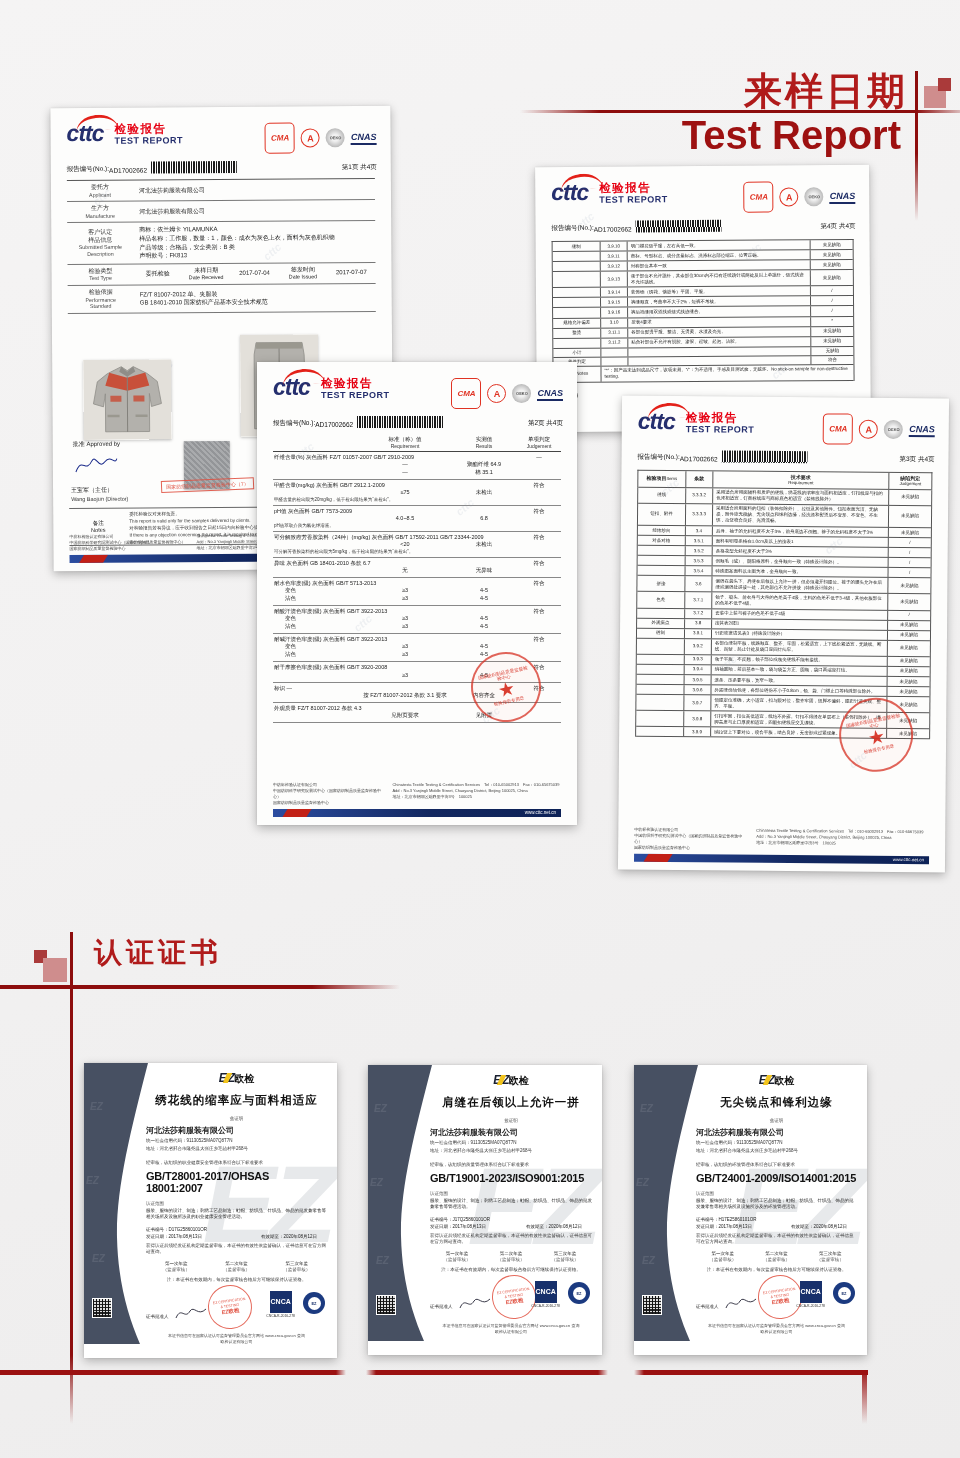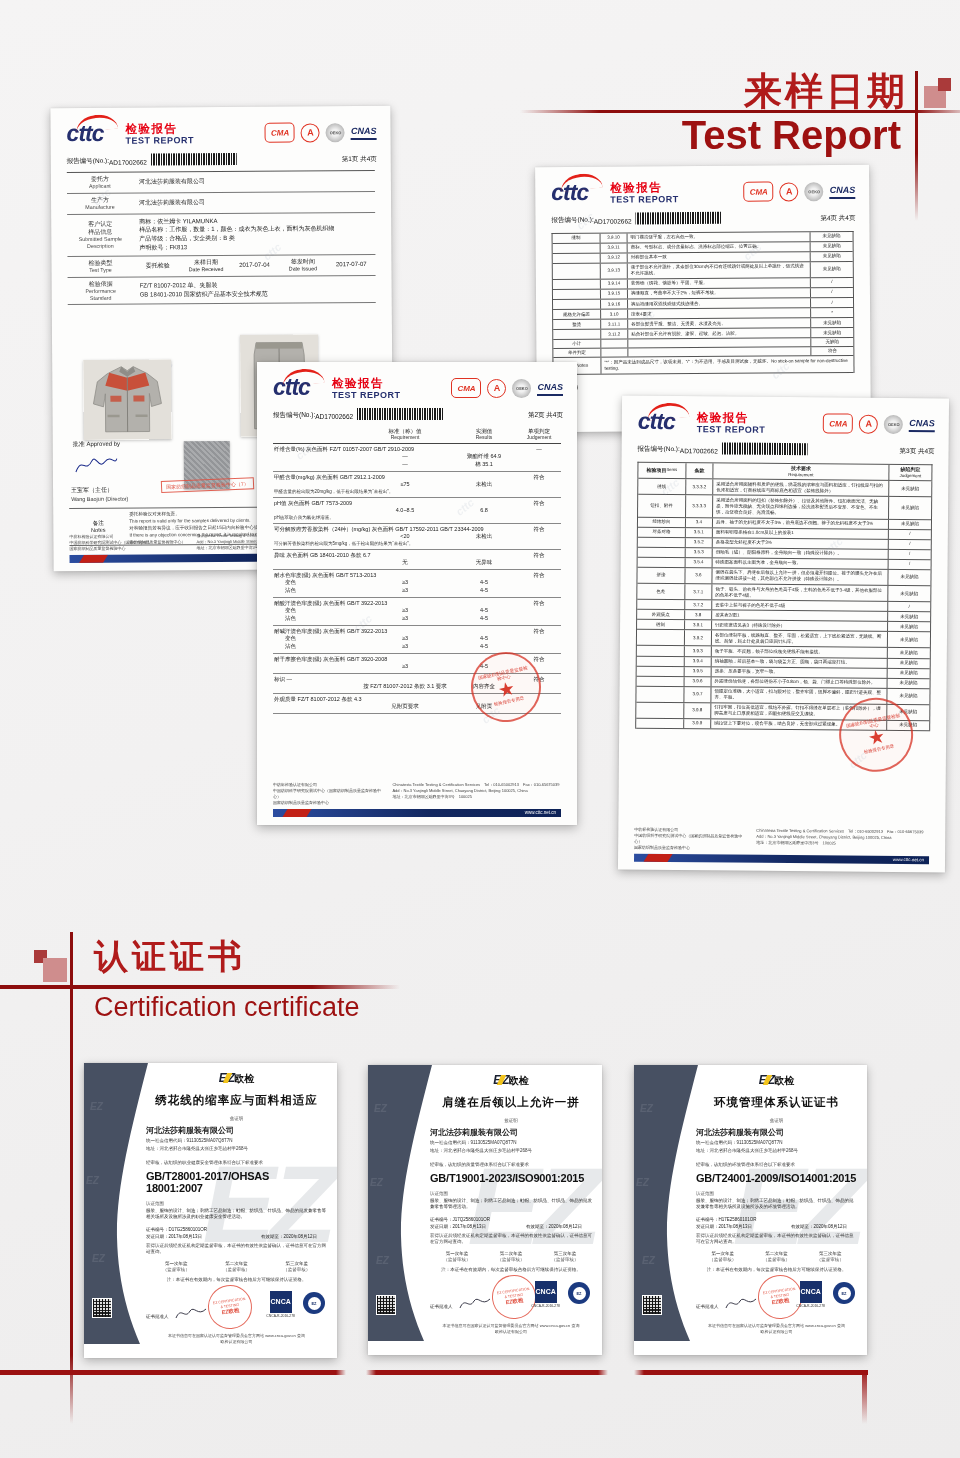--- a/index.html
+++ b/index.html
@@ -12,21 +12,21 @@
   .tr-cn{position:absolute;top:66px;right:52px;font-size:38px;font-weight:600;color:#b01b1b;letter-spacing:3px;}
   .tr-en{position:absolute;top:113px;right:59px;font-size:40px;font-weight:600;color:#9d1111;}
   .hline-top{position:absolute;top:110px;left:520px;width:440px;height:3px;
       background:linear-gradient(90deg,rgba(141,13,13,0) 0%,#8d0d0d 18%,#8d0d0d 90%,rgba(141,13,13,.25) 100%);}
   .vline-top{position:absolute;top:71px;left:915px;width:3px;height:150px;
       background:linear-gradient(180deg,#8d0d0d 0%,#8d0d0d 55%,rgba(141,13,13,0) 100%);}
   .sq{position:absolute;}
   .sq-tr-light{left:924px;top:86px;width:22px;height:22px;background:#cf8d8d;}
   .sq-tr-dark{left:938px;top:78px;width:13px;height:13px;background:#aa3a3a;}
 
-  .cert-cn{position:absolute;top:934px;left:94px;font-size:34px;font-weight:600;color:#b01b1b;letter-spacing:4px;}
+  .cert-cn{position:absolute;top:934px;left:94px;font-size:28px;font-weight:600;color:#b01b1b;letter-spacing:4px;}
   .cert-en{position:absolute;top:992px;left:94px;font-size:27px;font-weight:500;color:#9d1111;}
   .vline-cert{position:absolute;top:932px;left:70px;width:3px;height:492px;
       background:linear-gradient(180deg,#8d0d0d 0%,#8d0d0d 86%,rgba(141,13,13,0) 100%);}
   .hline-cert{position:absolute;top:985px;left:0;width:400px;height:3.5px;
       background:linear-gradient(90deg,#8d0d0d 0%,#8d0d0d 78%,rgba(141,13,13,0) 100%);}
   .sq-ct-dark{left:34px;top:950px;width:13px;height:13px;background:#aa3a3a;}
   .sq-ct-light{left:43px;top:958px;width:24px;height:24px;background:#cf8d8d;}
 
   .hline-bottom{position:absolute;top:1370px;left:0;width:868px;height:4.5px;z-index:5;
       background:linear-gradient(90deg,#9b1111 0px,#9b1111 336px,rgba(155,17,17,0) 346px,rgba(155,17,17,0) 366px,
@@ -42,26 +42,26 @@
   .doc4{left:620px;top:397px;width:327px;height:474px;transform:rotate(0.5deg);z-index:2;}
 
   .wm i{position:absolute;font-style:italic;font-weight:700;font-size:11px;color:rgba(140,152,175,.13);transform:rotate(-40deg);}
   .wm i:nth-child(1){left:12%;top:18%;} .wm i:nth-child(2){left:62%;top:30%;}
   .wm i:nth-child(3){left:30%;top:55%;} .wm i:nth-child(4){left:70%;top:75%;}
 
   .dh{display:flex;align-items:flex-start;padding:14px 14px 0 16px;}
   .cttc{font-style:italic;font-weight:800;font-size:23px;line-height:1;color:#252f6e;letter-spacing:-1px;position:relative;}
   .cttc::after{content:"";position:absolute;left:9px;top:-7px;width:42px;height:13px;
       border-top:3.5px solid #e32119;border-radius:50% 50% 0 0/100% 100% 0 0;transform:rotate(-6deg);}
-  .dh-tt{margin-left:22px;padding-top:1px;line-height:1.15;}
+  .dh-tt{margin-left:11px;padding-top:1px;line-height:1.15;}
   .dh-cn{color:#e60012;font-weight:700;font-size:11.5px;letter-spacing:1.5px;}
   .dh-en{color:#252f6e;font-weight:700;font-size:9px;letter-spacing:.5px;}
   .badges{margin-left:auto;display:flex;gap:6px;align-items:center;padding-top:2px;}
   .bd{display:flex;align-items:center;justify-content:center;font-weight:700;}
-  .bd-cma{color:#e03323;border:1.5px solid #e03323;border-radius:5px;width:30px;height:20px;font-size:8px;font-style:italic;}
+  .bd-cma{color:#e03323;border:1.5px solid #e03323;border-radius:5px;width:30px;height:31px;font-size:8px;font-style:italic;}
   .bd-al{color:#e03323;border:1.5px solid #e03323;border-radius:50%;width:19px;height:19px;font-size:9px;}
   .bd-ok{background:radial-gradient(circle,#f1f1f1 25%,#b5b5b5 75%);border-radius:50%;width:19px;height:19px;font-size:4px;color:#555;}
   .bd-cnas{color:#1b2a63;font-style:italic;font-size:9px;border-bottom:2px solid #1b2a63;height:15px;}
 
   .repno{display:flex;align-items:flex-end;padding:7px 14px 3px 16px;font-size:6.5px;color:#111;}
   .barcode{width:86px;height:12px;margin-left:4px;
       background:repeating-linear-gradient(90deg,#1a1a1a 0 1px,transparent 1px 2px,#1a1a1a 2px 4px,transparent 4px 5px);}
   .pageno{margin-left:auto;}
 
   .doc-foot{position:absolute;left:16px;right:16px;bottom:8px;}
@@ -922,21 +922,20 @@
         <span class="url">www.cttc.net.cn</span>
       </div>
     </div>
   </div>
 
   <div class="vline-cert"></div>
   <div class="hline-cert"></div>
   <div class="sq sq-ct-dark"></div>
   <div class="sq sq-ct-light"></div>
   <div class="cert-cn">认证证书</div>
-  <div class="cert-en">Certification certificate</div>
 
   <div>
 
       <div class="cert cert-1">
         <div class="bigwm">EZ</div>
         <div class="band">
           <svg viewBox="0 0 66 100" preserveAspectRatio="none">
             <path d="M0,0 L64,0 C46,25 32,45 33,62 C34,78 44,90 56,100 L0,100 Z" fill="#475062"></path>
           </svg>
           <span class="bwm bwm1">EZ</span>
@@ -1071,21 +1070,21 @@
           </svg>
           <span class="bwm bwm1">EZ</span>
           <span class="bwm bwm2">EZ</span>
           <span class="bwm bwm3">EZ</span>
           <span class="qr"></span>
         </div>
         <div class="cert-body">
           <div class="ezlogo">
             <span class="e">E</span><span class="zap"></span><span class="e">Z</span><span class="cnx">欧检</span>
           </div>
-          <div class="ct-title">环境管理体系认证证书</div>
+          <div class="ct-title">无尖锐点和锋利边缘</div>
           <div class="ct-prove">兹证明</div>
           <div class="ct-co">河北法莎莉服装有限公司</div>
           <div class="ct-small">统一社会信用代码：91130525MA07Q8T7N</div>
           <div class="ct-small">地址：河北省邢台市隆尧县大张庄乡毛毡村甲268号</div>
           <div class="ct-meets">经审核，该组织的环境管理体系符合以下标准要求</div>
           <div class="ct-std">GB/T24001-2009/ISO14001:2015</div>
           <div class="ct-scopel">认证范围</div>
           <div class="ct-scope">服装、服饰的设计、制造；刺绣工艺品制造；鞋帽、纺织品、针织品、饰品的批发兼零售等相关场所及设施所涉及的环境管理活动。</div>
           <div class="ct-no">证书编号：H17E25860101OR</div>
           <div class="ct-dates">

